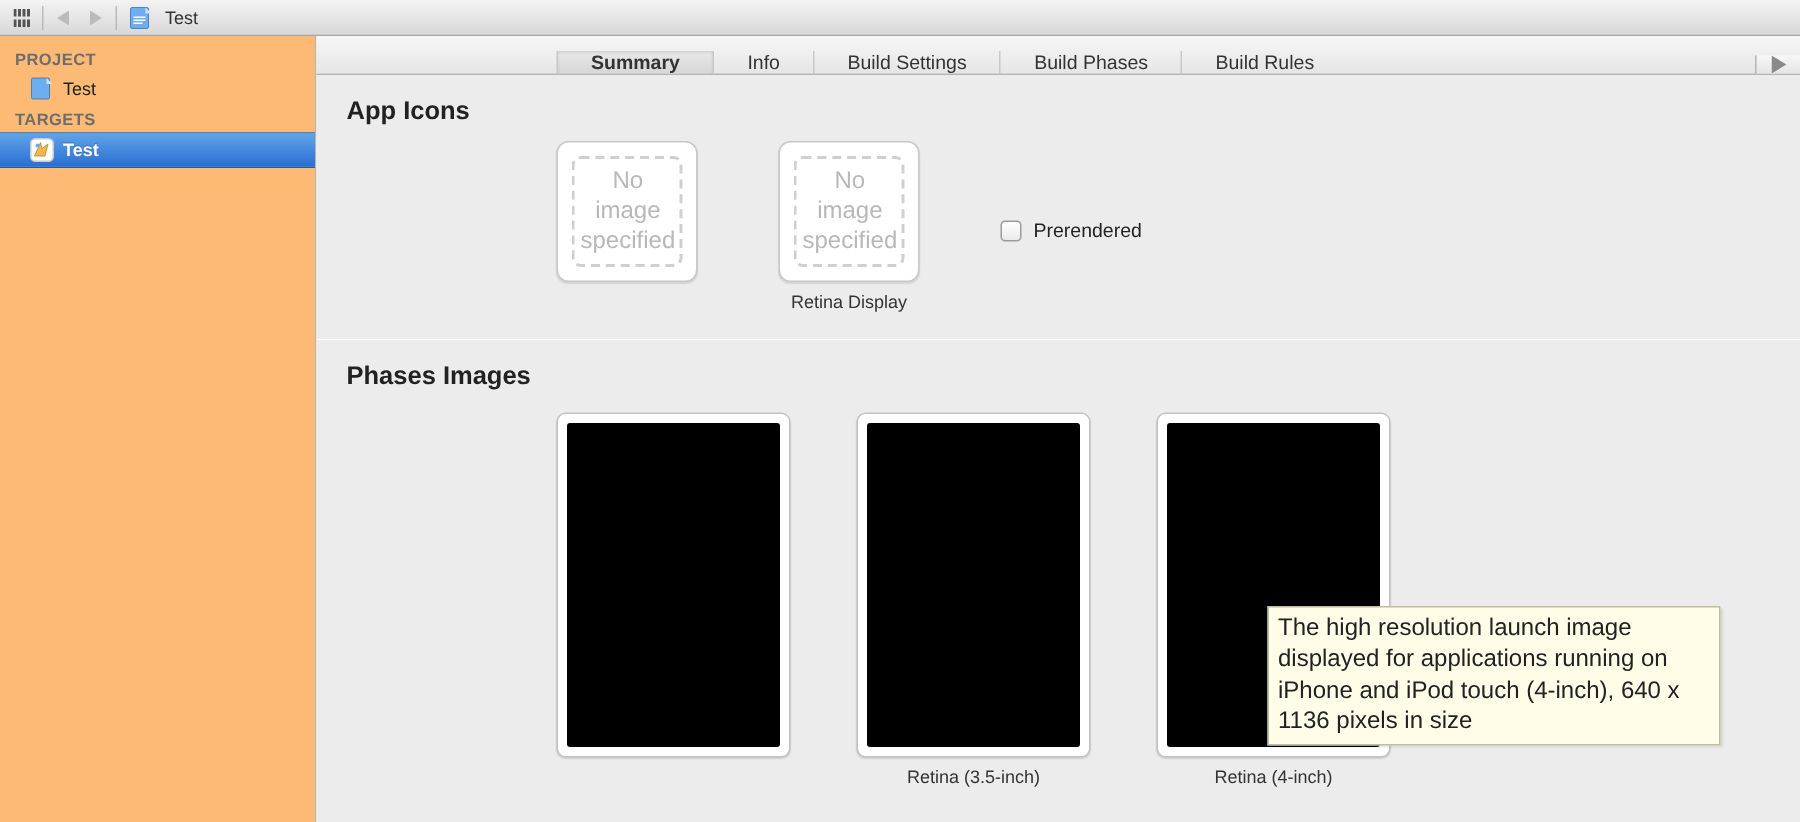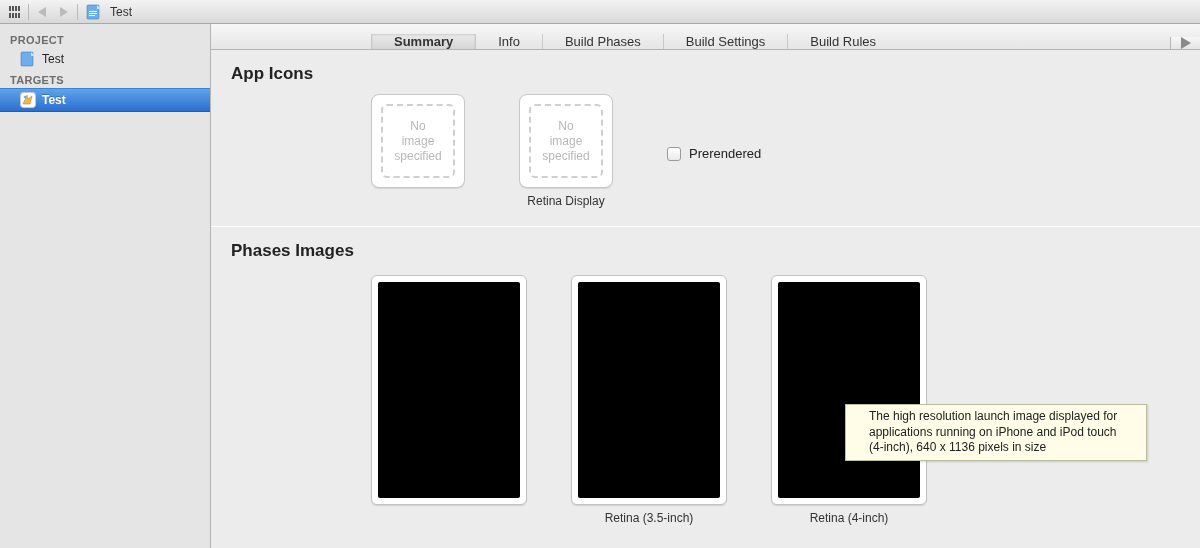--- a/index.html
+++ b/index.html
@@ -39,21 +39,21 @@
 
   .columns {
     display: flex;
     height: calc(548px - 24px);
   }
 
   
   .sidebar {
     width: 211px;
     border-right: 1px solid #b4b4b4;
-    background: #e5e5e5;
+    background: #fdba74;
     padding-top: 6px;
   }
   .sb-section {
     padding: 4px 10px 2px 10px;
     font-size: 11px;
     font-weight: bold;
     color: #6d6d6d;
     letter-spacing: 0.3px;
   }
   .sb-item {
@@ -138,24 +138,24 @@
     background: #fff;
     border: 1px solid #c8c8c8;
     border-radius: 8px;
     box-shadow: 0 1px 1px rgba(0,0,0,0.1);
     display: flex; align-items: center; justify-content: center;
   }
   .icon-dashed {
     width: 74px; height: 74px;
     border: 2px dashed #cfcfcf;
     border-radius: 6px;
-    display: flex; align-items: center; justify-content: center;
+    display: flex; align-items: center; 
     text-align: center;
     color: #b8b8b8;
-    font-size: 12px;
+    font-size: 16px;
     line-height: 1.25;
     padding: 4px;
   }
   .slot-caption {
     font-size: 12px;
     color: #333;
   }
   .prerendered {
     display: flex; align-items: center; gap: 8px;
     margin-top: 52px;
@@ -203,22 +203,22 @@
   .launch-caption { font-size: 12px; color: #333; }
 
   .tooltip {
     position: absolute;
     left: 634px;
     top: 354px;
     width: 302px;
     background: #fffde8;
     border: 1px solid #bdbda0;
     box-shadow: 1px 1px 2px rgba(0,0,0,0.15);
-    padding: 4px 23px;
-    font-size: 12px;
+    padding: 4px 6px;
+    font-size: 16px;
     color: #222;
     line-height: 1.3;
   }
 </style>
 </head>
 <body>
 
 <div class="topbar">
   <span class="tb-btn">
     <svg width="12" height="12" viewBox="0 0 12 12">
@@ -285,24 +285,24 @@
 
   <div class="main">
     <div class="tabbar">
       <div class="tab active">
           <span>Summary</span>
         </div>
       <div class="tab">
           <span>Info</span>
         </div>
       <div class="tab">
+          <span>Build Settings</span>
+        </div>
+      <div class="tab">
           <span>Build Phases</span>
-        </div>
-      <div class="tab">
-          <span>Build Settings</span>
         </div>
       <div class="tab">
           <span>Build Rules</span>
         </div>
       <div class="run-icon">
         <svg width="10" height="12" viewBox="0 0 10 12">
             <polygon points="0,0 0,12 10,6" fill="#8a8a8a"></polygon>
           </svg>
       </div>
     </div>

